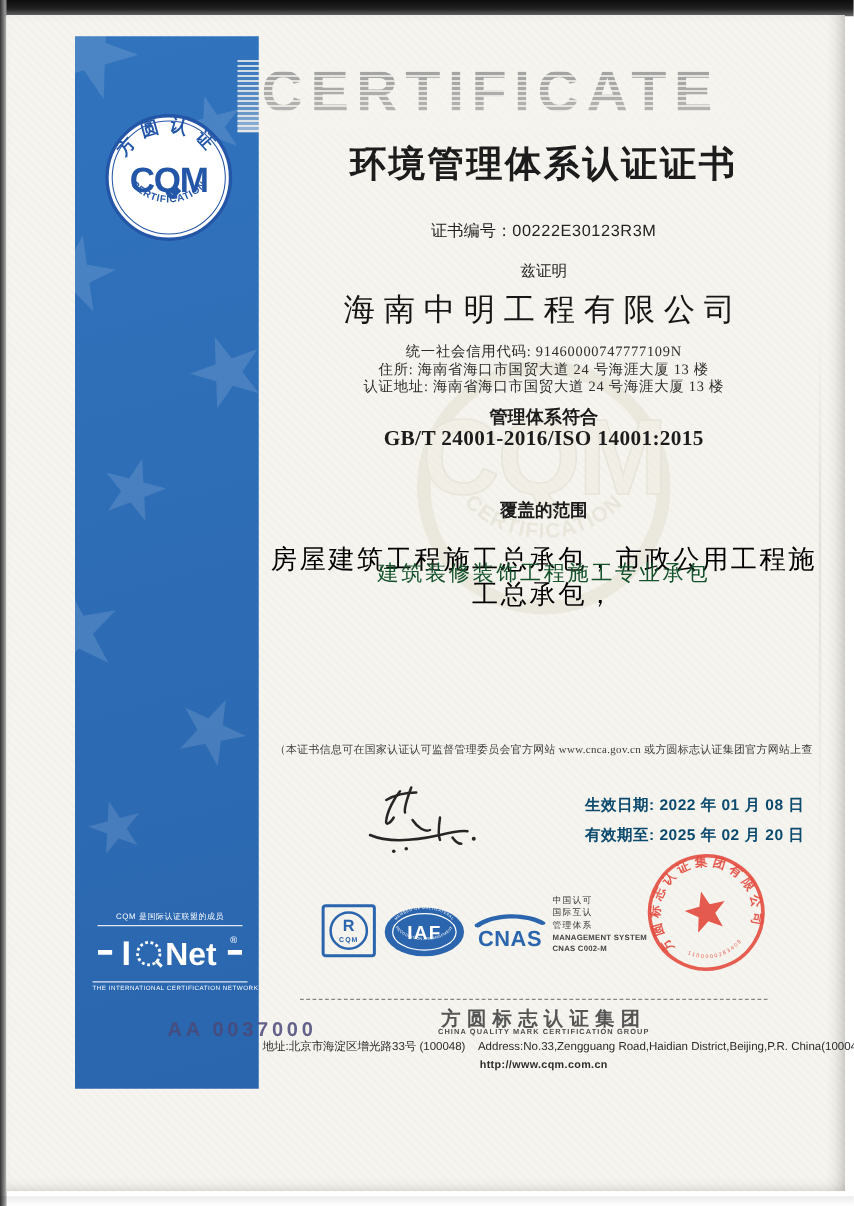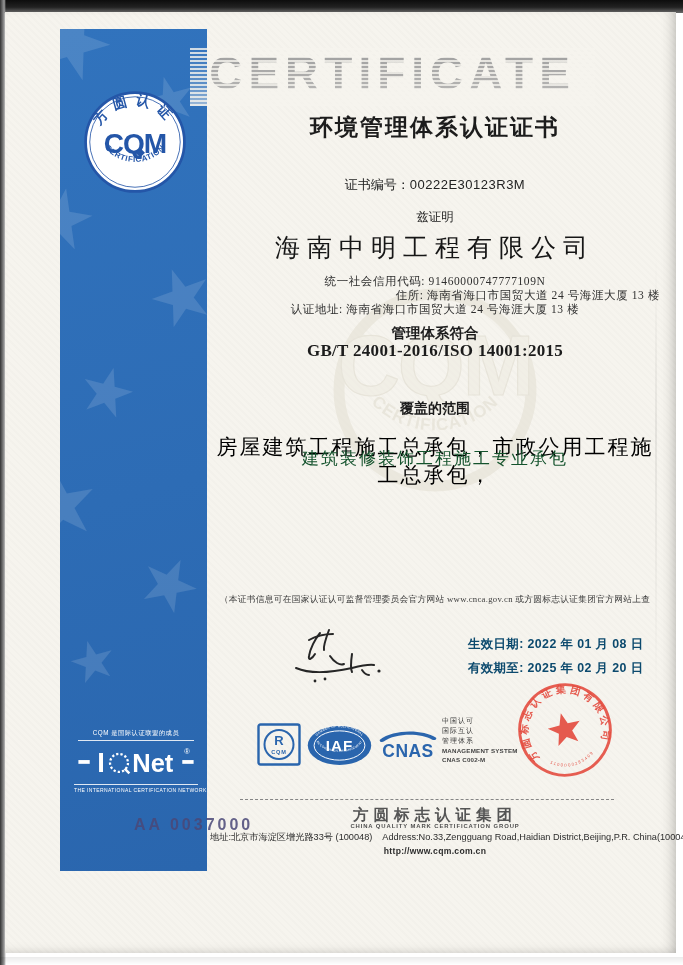--- a/index.html
+++ b/index.html
@@ -51,27 +51,27 @@
     font-family:"Liberation Sans",sans-serif;white-space:nowrap;
   }
   .cert-banner .stripes{
     position:absolute;left:0;top:0;width:100%;height:60px;pointer-events:none;
     background:
       linear-gradient(180deg,rgba(246,244,238,0) 0%,rgba(246,244,238,.25) 70%,rgba(246,244,238,.55) 100%),
       repeating-linear-gradient(180deg,rgba(246,244,238,0) 0 2px,rgba(246,244,238,.8) 2px 4px);
   }
 
   .center-col{left:210px;width:450px;text-align:center;color:#1c1c1c;}
-  .title{top:112px;font-size:23px;font-weight:bold;letter-spacing:2px;}
+  .title{top:112px;font-size:29px;font-weight:bold;letter-spacing:2px;}
   .cert-no{top:176px;font-size:13px;color:#222;}
   .cert-no .num{font-family:"Liberation Sans",sans-serif;letter-spacing:.5px;}
   .attest{top:209px;font-size:12.5px;text-align:center;}
   .company{top:231px;font-size:25px;font-family:Liberation Sans, sans-serif;letter-spacing:7px;color:#161616;}
   .meta{font-family:"Liberation Serif",serif;font-size:11.5px;color:#2e2e2e;letter-spacing:.6px;}
-  .meta1{top:274px;} .meta2{top:288px;text-align:right;} .meta3{top:302px;}
+  .meta1{top:274px;} .meta2{top:288px;} .meta3{top:302px;}
   .sys-head{top:324px;font-size:14.5px;font-weight:bold;font-family:"Liberation Serif",serif;}
   .standard{top:341px;font-size:17px;font-weight:bold;font-family:"Liberation Serif",serif;letter-spacing:.3px;}
   .scope-head{top:400px;font-size:14px;font-weight:bold;font-family:"Liberation Serif",serif;}
   .scope1{top:433px;font-size:21px;font-family:"Liberation Serif",serif;letter-spacing:2px;color:#000000;}
   .scope2{top:447px;font-size:17px;font-family:"Liberation Serif",serif;letter-spacing:2px;color:#14532d;}
   .note{top:594px;font-size:8.7px;line-height:11.5px;font-family:"Liberation Serif",serif;color:#3c3c3c;letter-spacing:.3px;}
 
   .sig{left:282px;top:626px;width:105px;height:72px;}
   .dates{left:468px;top:633px;width:190px;font-size:12.4px;font-weight:bold;color:#0c4a6e;line-height:23.5px;text-align:left;letter-spacing:.4px;}
 

